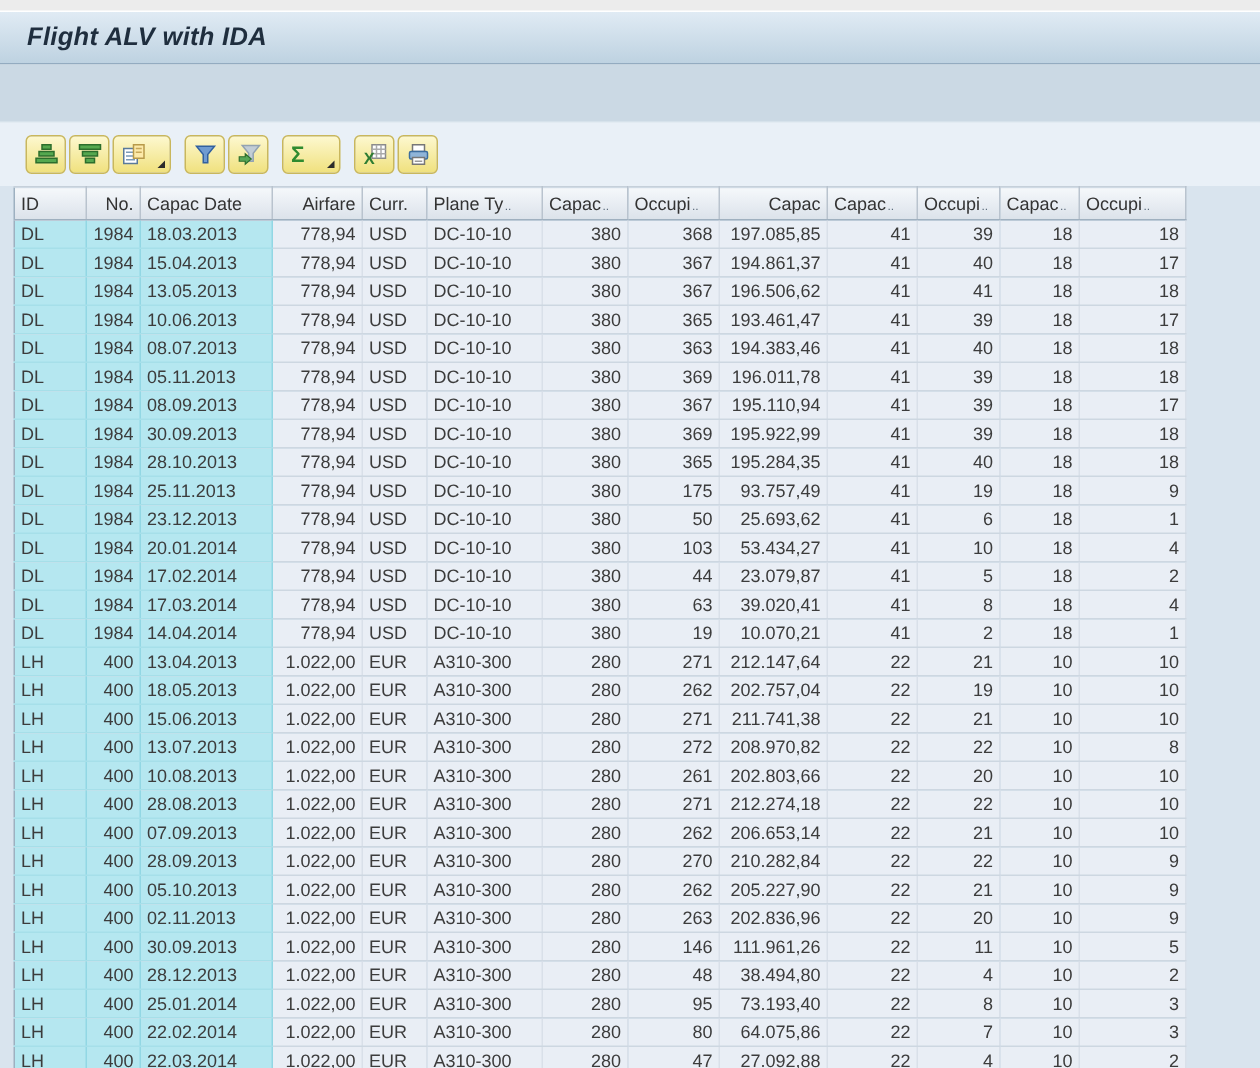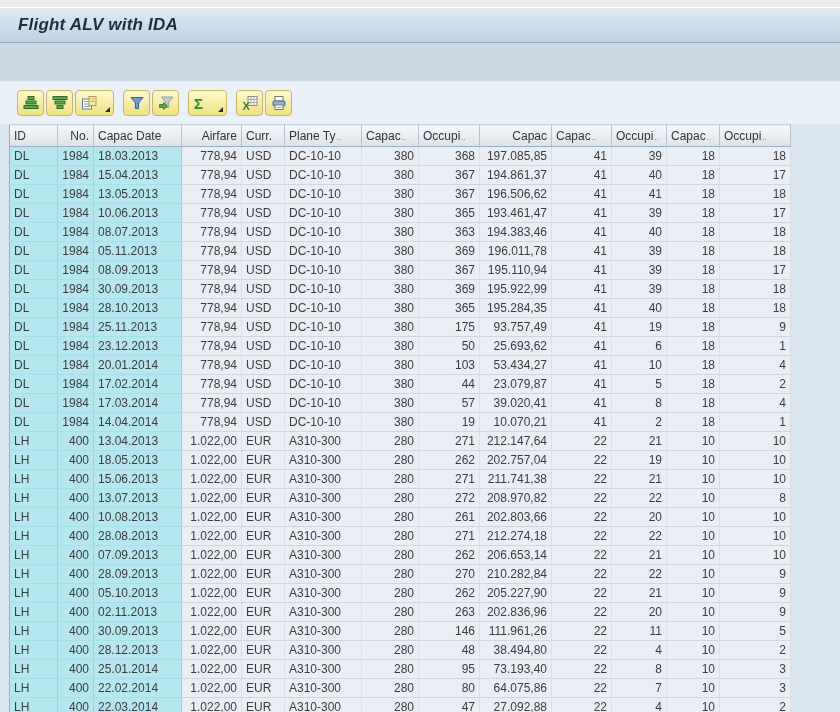--- a/index.html
+++ b/index.html
@@ -364,21 +364,21 @@
             <td class="c12 al-right">2</td>
           </tr>
           <tr>
             <td class="c0 al-left key">DL</td>
             <td class="c1 al-right key">1984</td>
             <td class="c2 al-left key">17.03.2014</td>
             <td class="c3 al-right">778,94</td>
             <td class="c4 al-left">USD</td>
             <td class="c5 al-left">DC-10-10</td>
             <td class="c6 al-right">380</td>
-            <td class="c7 al-right">57</td>
+            <td class="c7 al-right">63</td>
             <td class="c8 al-right">39.020,41</td>
             <td class="c9 al-right">41</td>
             <td class="c10 al-right">8</td>
             <td class="c11 al-right">18</td>
             <td class="c12 al-right">4</td>
           </tr>
           <tr>
             <td class="c0 al-left key">DL</td>
             <td class="c1 al-right key">1984</td>
             <td class="c2 al-left key">14.04.2014</td>

